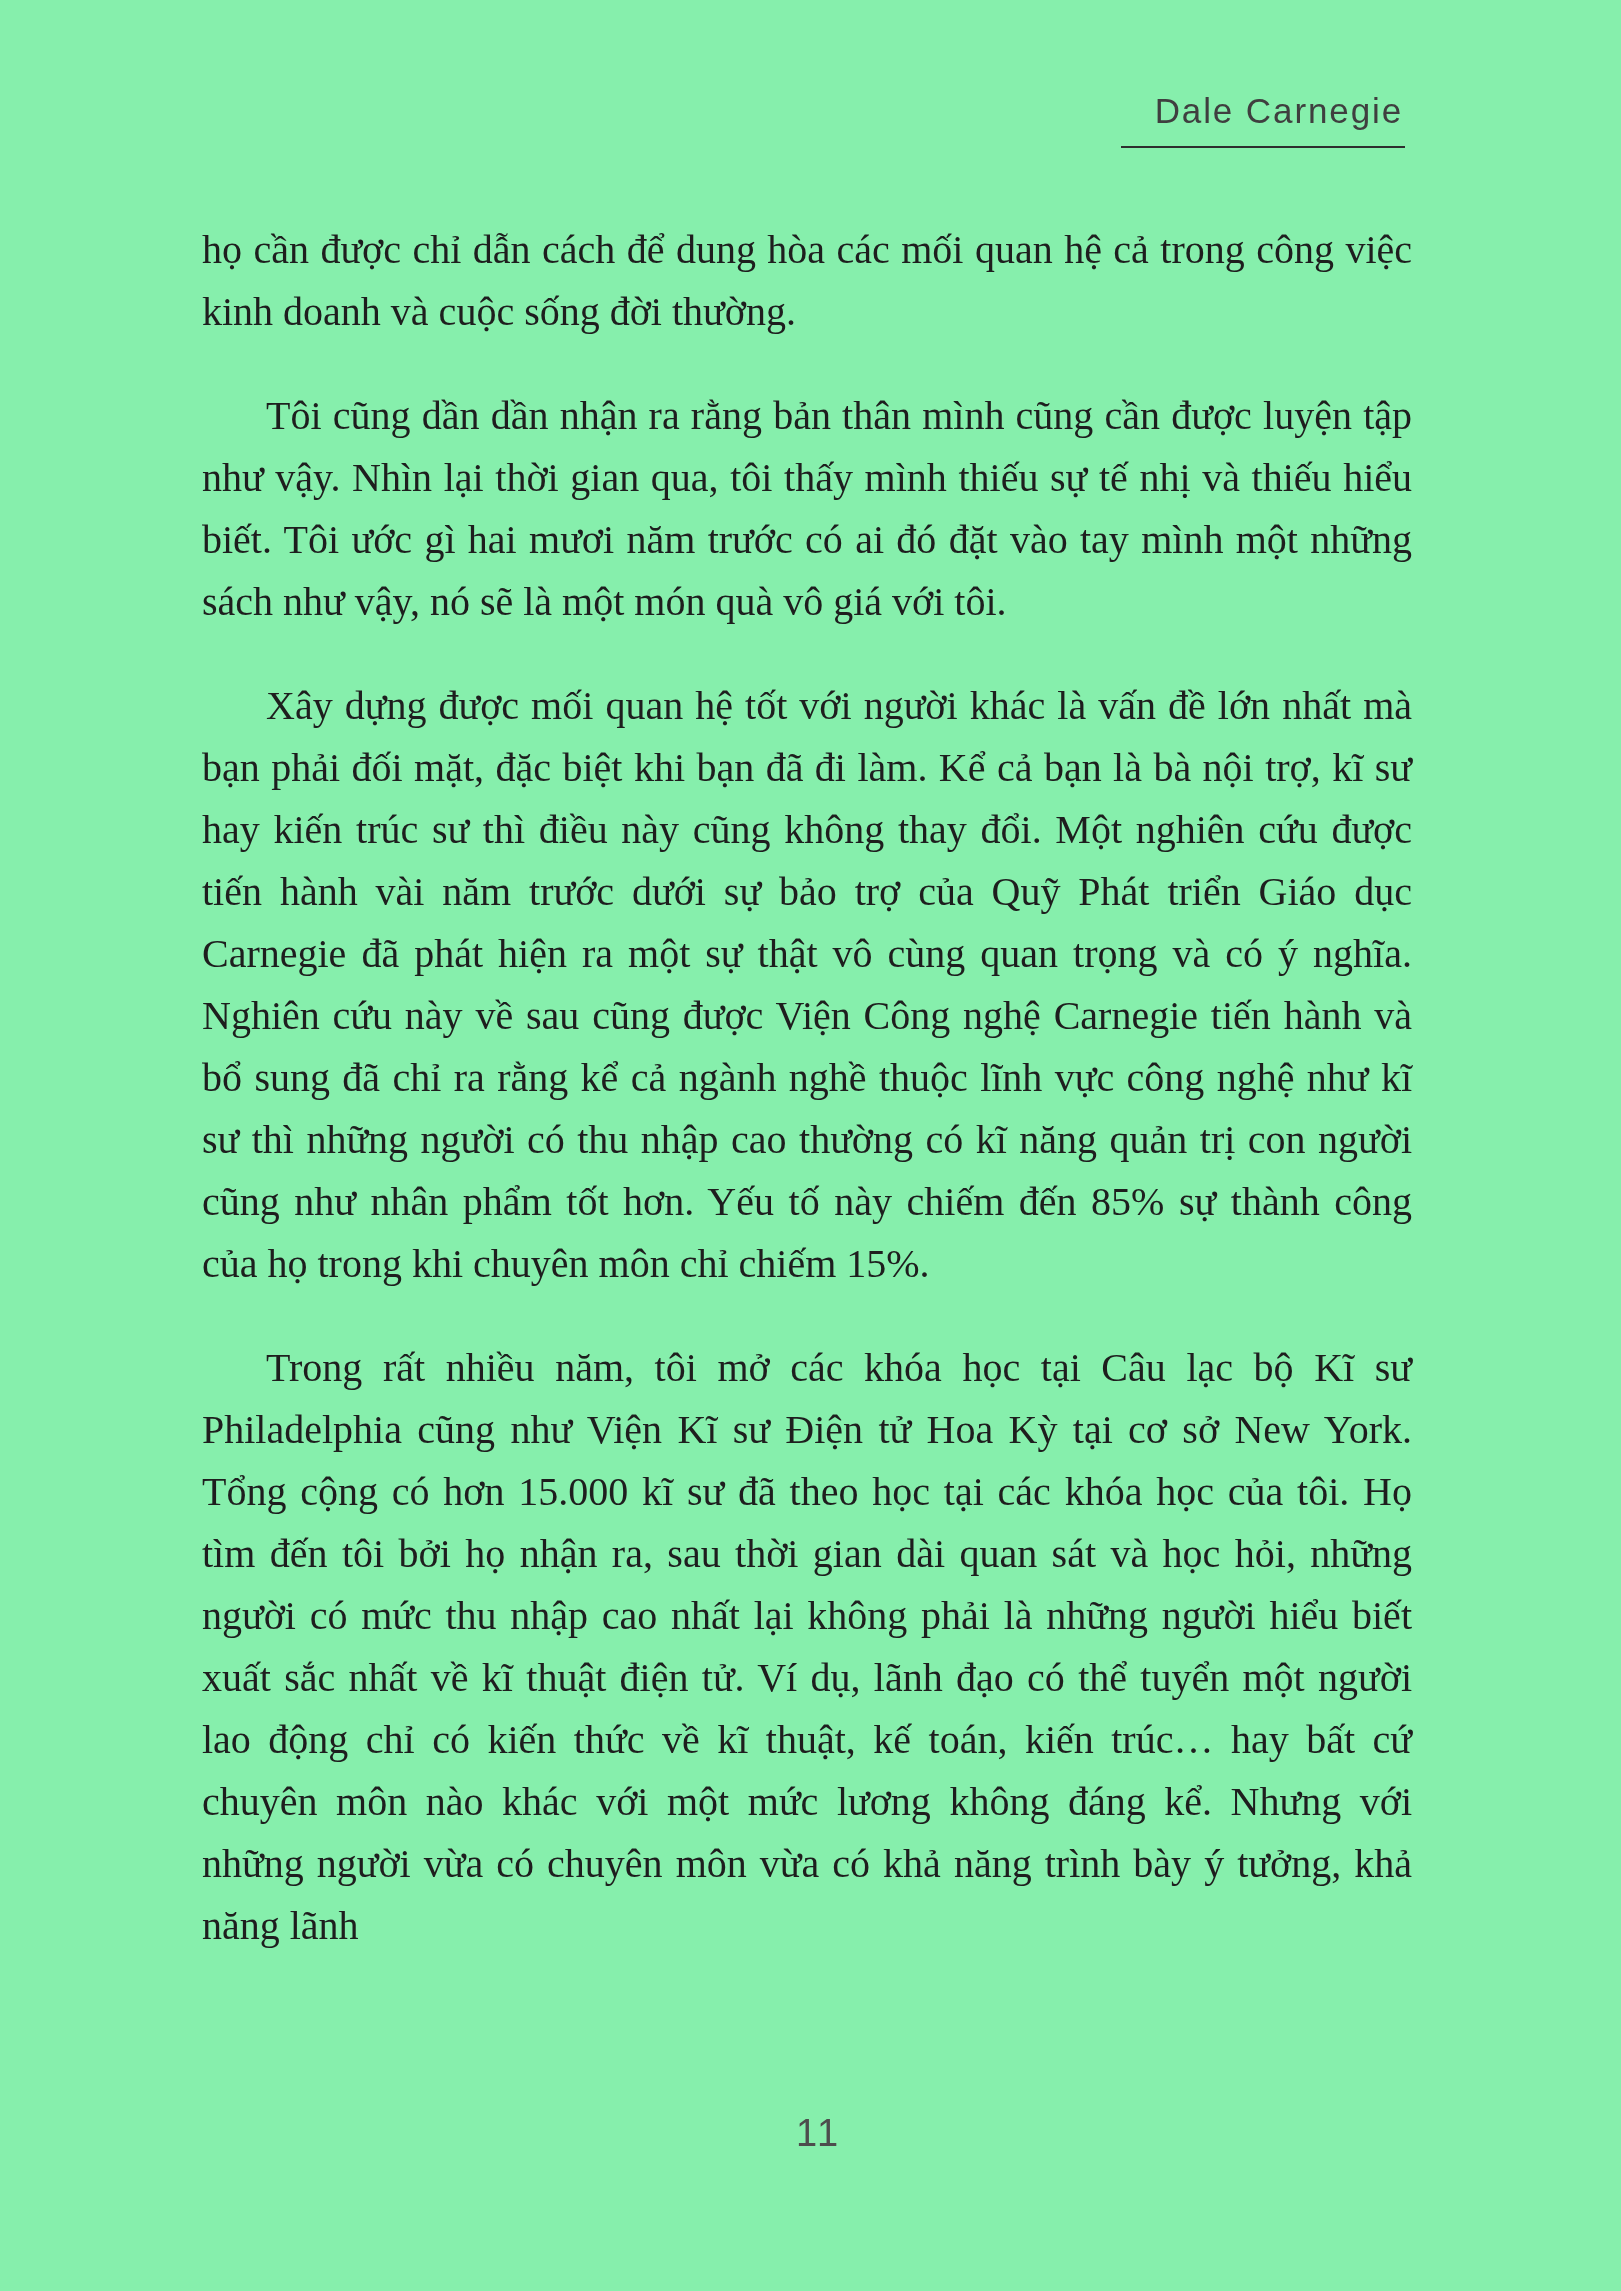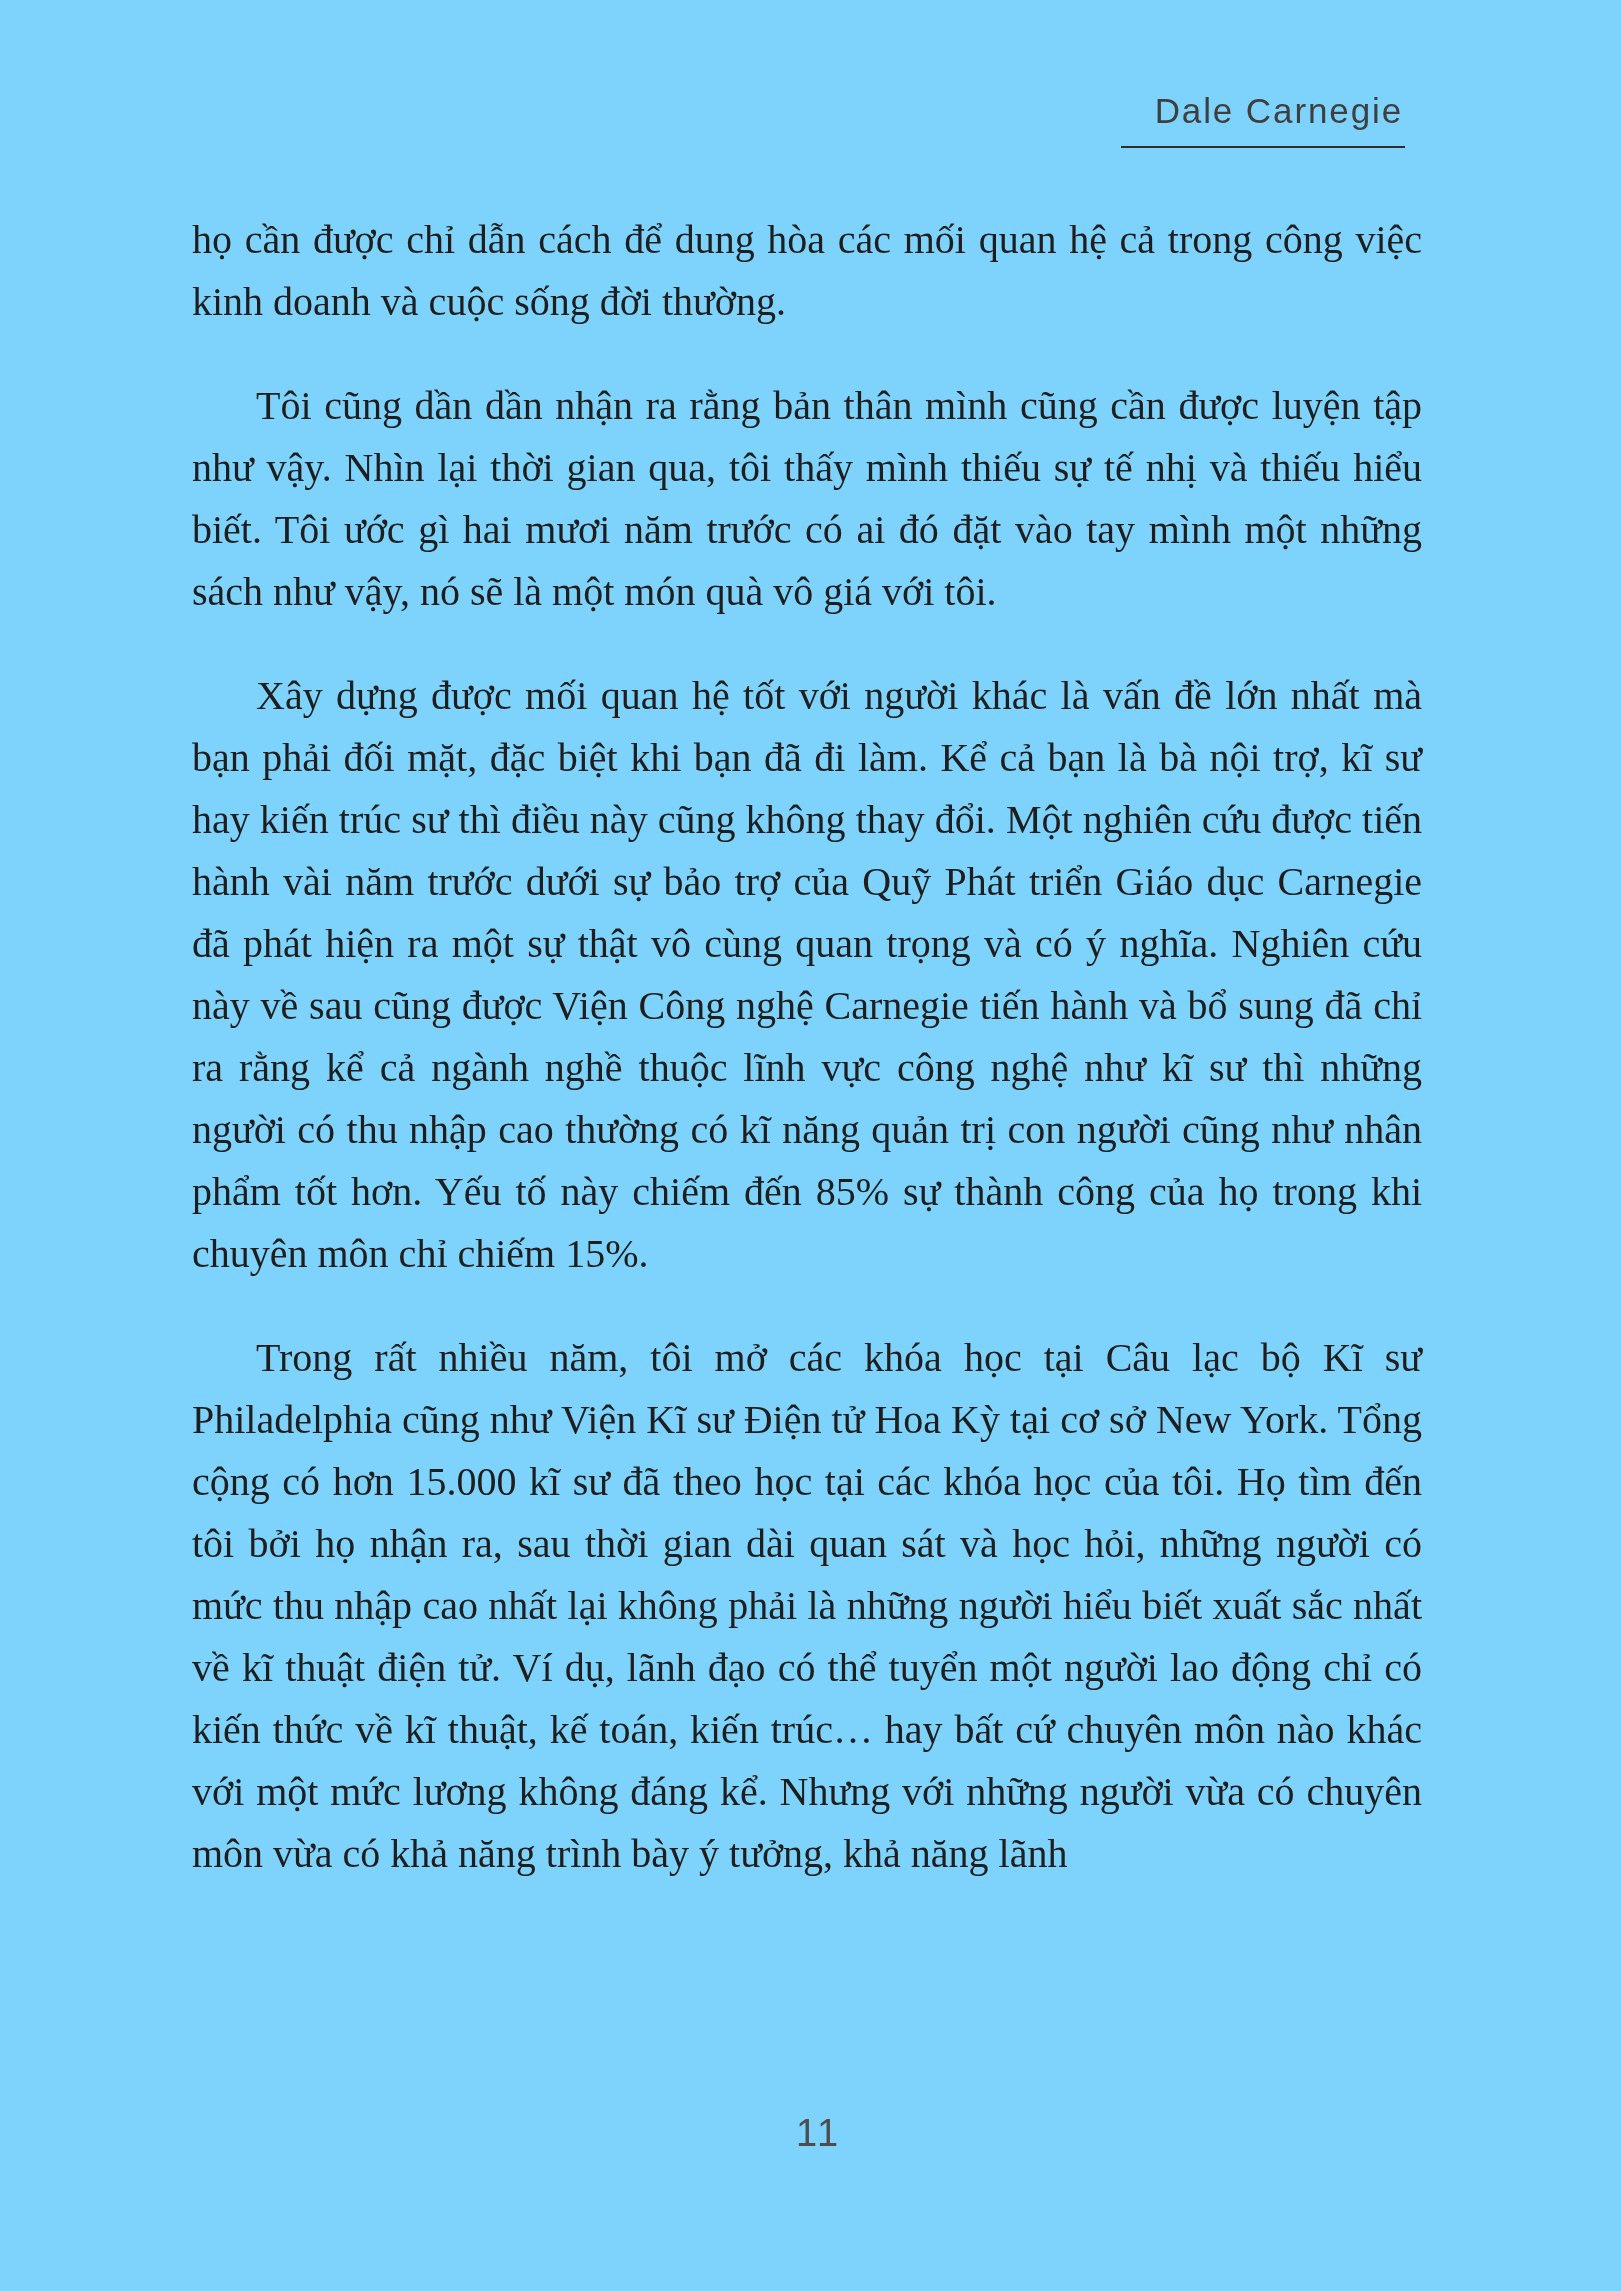--- a/index.html
+++ b/index.html
@@ -4,21 +4,21 @@
 <style>
   html, body {
     margin: 0;
     padding: 0;
     background: #ffffff;
   }
   .page {
     position: relative;
     width: 1621px;
     height: 2291px;
-    background: #7dd3fc;
+    background: #86efac;
     overflow: hidden;
   }
   .running-header {
     position: absolute;
     top: 91px;
     right: 216px;
     text-align: right;
   }
   .running-header .author {
     display: inline-block;
@@ -35,21 +35,21 @@
     top: 206px;
     left: 189px;
     width: 1236px;
     font-family: "Liberation Serif", "DejaVu Serif", serif;
     font-size: 40px;
     line-height: 62px;
     color: #1e1e1e;
     text-align: justify;
   }
   .body-text p {
-    margin: 3px;
+    margin: 13px;
     text-indent: 64px;
   }
   .body-text p + p {
     margin-top: 42px;
   }
   .body-text p.continuation {
     text-indent: 0;
   }
   .page-footer {
     position: absolute;

